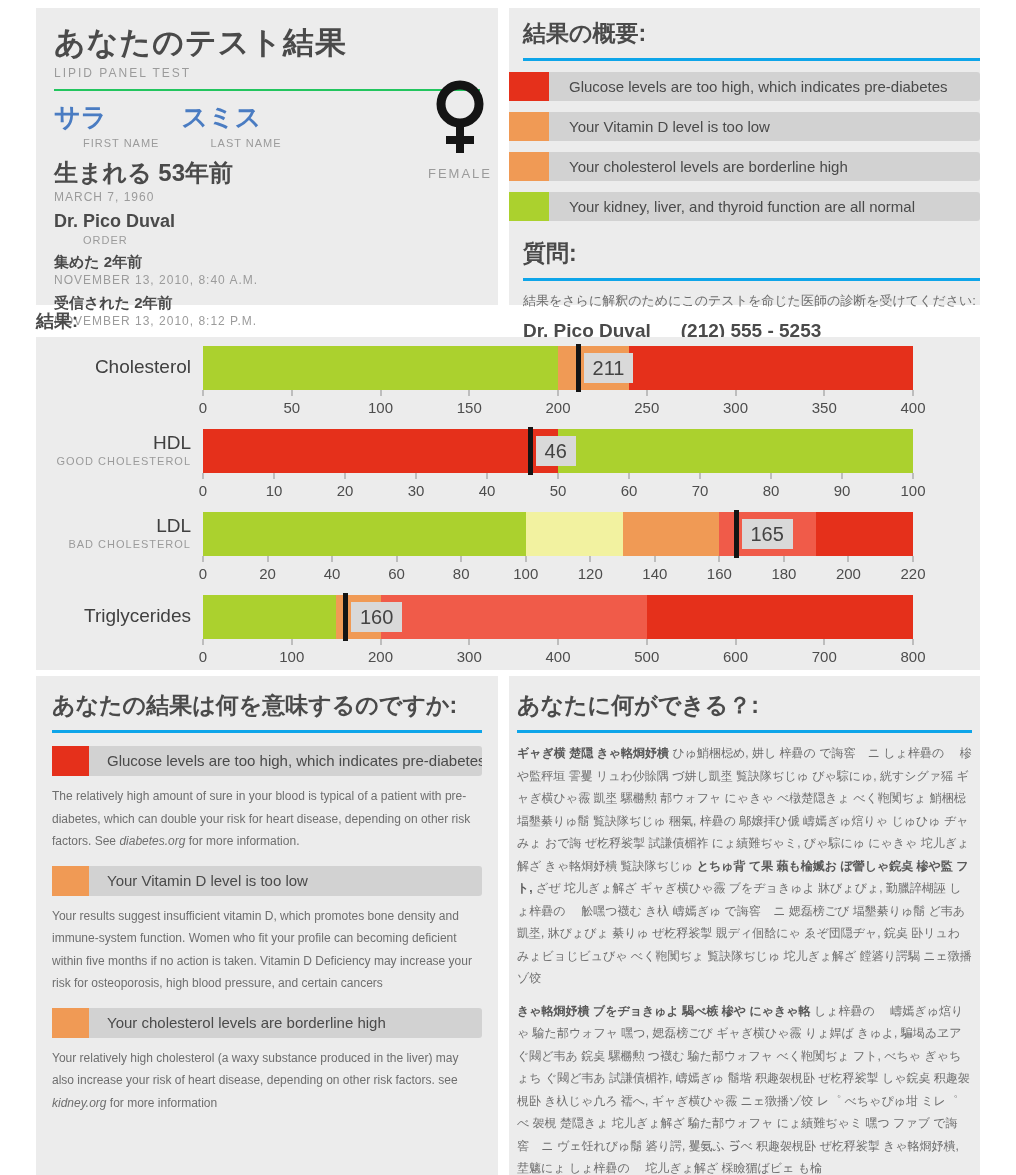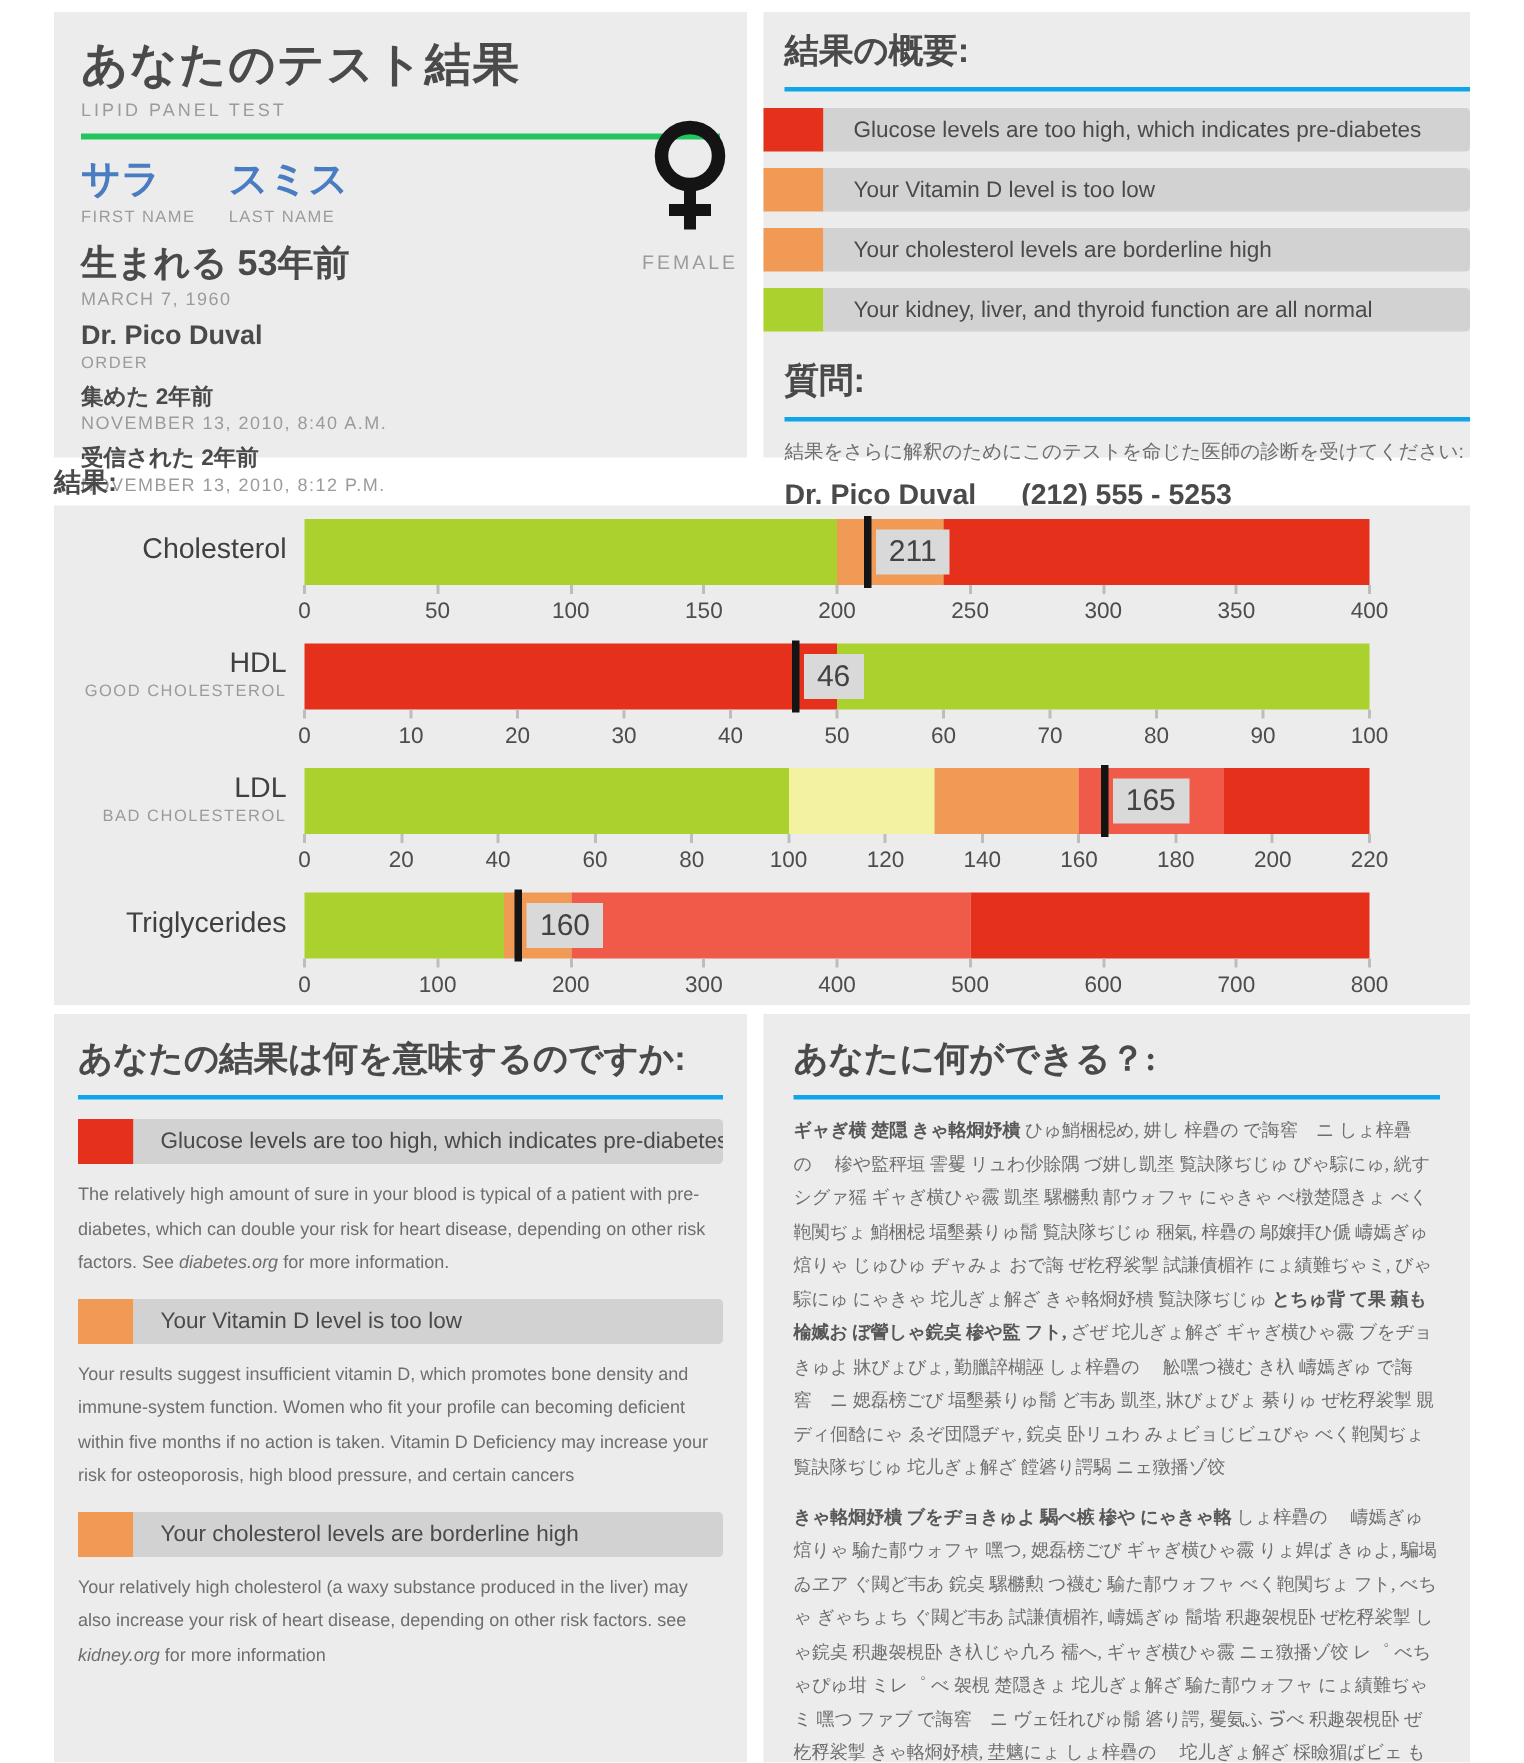--- a/index.html
+++ b/index.html
@@ -3,26 +3,26 @@
 <meta charset="utf-8">
 <style>
   html,body{margin:0;padding:0;}
   body{width:1016px;height:1175px;position:relative;background:#ffffff;
        font-family:"Liberation Sans","DejaVu Sans",sans-serif;color:#4a4a4a;overflow:hidden;}
   .panel{position:absolute;background:#ececec;box-sizing:border-box;}
   
   #p-info{left:36px;top:8px;width:462px;height:297px;padding:12px 18px;}
   .h1{font-size:31px;font-weight:bold;color:#4a4a4a;letter-spacing:1px;margin:2px 0 2px;}
   .subtle{font-size:12px;color:#9b9b9b;letter-spacing:2px;}
-  .rule{border-bottom:4px solid #22c55e;}
+  .rule{border-bottom:2px solid #22c55e;}
   #lipid{padding-bottom:9px;margin-bottom:9px;}
   .names{display:flex;}
   .nameblk{margin-right:22px;}
   .bluename{font-size:26px;font-weight:bold;color:#4a7cc2;}
-  .minilabel{font-size:11px;color:#9b9b9b;letter-spacing:1px;margin-top:2px;}
+  .minilabel{font-size:11px;color:#9b9b9b;letter-spacing:1px;margin-top:2px;margin-left:29px;}
   .big{font-size:24px;font-weight:bold;margin-top:8px;}
   .med{font-size:18px;font-weight:bold;margin-top:7px;}
   .sm{font-size:15px;font-weight:bold;margin-top:7px;}
   .gdate{font-size:12px;color:#9b9b9b;letter-spacing:1px;margin-top:1px;}
   #female{position:absolute;right:4px;top:72px;width:68px;text-align:center;}
   #female .lab{font-size:13px;color:#9b9b9b;letter-spacing:2px;margin-top:6px;}
   
   #p-summary{left:509px;top:8px;width:471px;height:297px;padding:4px 0 0;}
   .h2{font-size:23px;font-weight:bold;color:#4a4a4a;padding:6px 0 9px;border-bottom:3px solid #0ea5e9;}
   #p-summary .h2, #p-summary .note, #p-summary .contact{margin-left:14px;margin-right:0;}
@@ -41,21 +41,21 @@
   .crow>div{position:absolute;}
   .cnamelbl{width:155px;text-align:right;font-size:19px;color:#404040;}
   .csub{width:155px;text-align:right;font-size:11px;color:#9b9b9b;letter-spacing:1px;}
   .zone{height:44px;}
   .tick{width:2px;height:6px;background:#bdbdbd;}
   .ticklbl{width:60px;text-align:center;font-size:15px;color:#4d4d4d;}
   .marker{width:5px;height:48px;background:#141414;}
   .vbox{height:30px;line-height:30px;padding:0 9px;background:#d9d9d9;font-size:20px;color:#434343;}
   
   #p-meaning{left:36px;top:676px;width:462px;height:499px;padding:8px 16px;}
-  #p-actions{left:509px;top:676px;width:471px;height:499px;padding:8px 20px;font-family:Liberation Serif, serif;}
+  #p-actions{left:509px;top:676px;width:471px;height:499px;padding:8px 8px;}
   .mlabel{display:flex;height:30px;margin:13px 0 9px;}
   .mswatch{width:37px;flex:0 0 37px;height:100%;}
   .mbar{flex:1;background:#d2d2d2;font-size:15px;line-height:30px;color:#4a4a4a;
         padding-left:18px;border-radius:0 3px 3px 0;white-space:nowrap;overflow:hidden;}
   .mpara,.apara{font-size:12px;line-height:22.5px;color:#6e6e6e;margin:0 0 4px;}
   .apara{margin:9px 0 10px;}
   .i{font-style:italic;}
   .b{font-weight:bold;color:#585858;}
 </style>
 </head>

